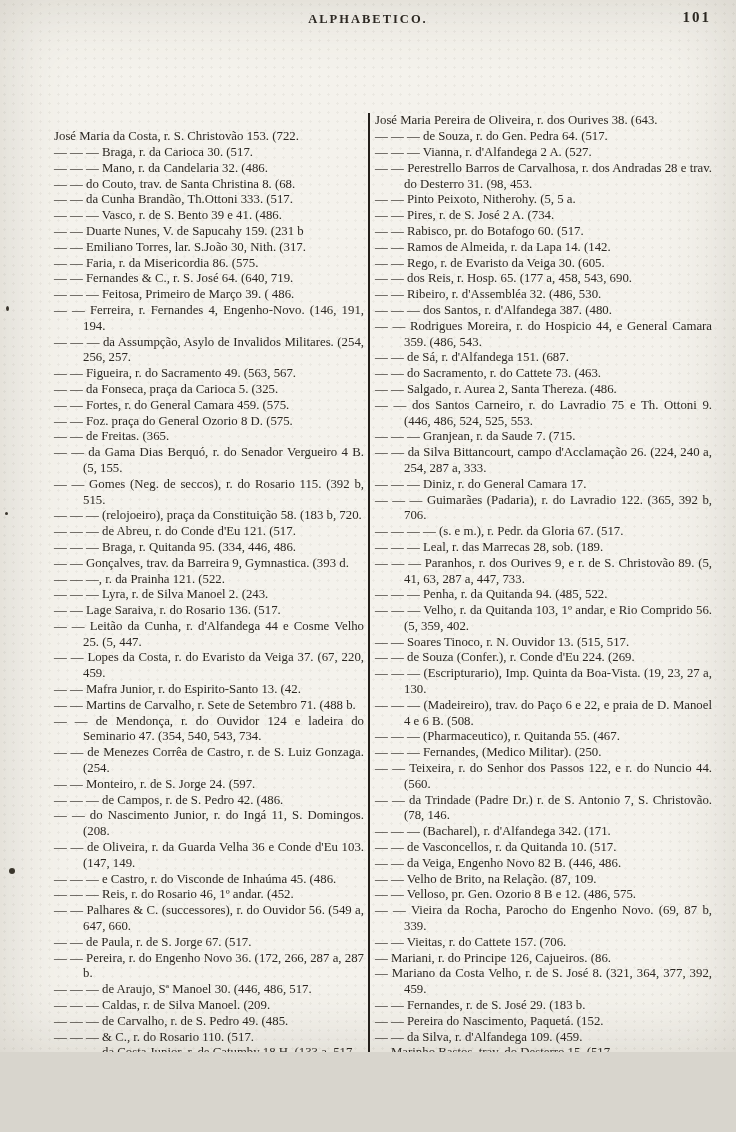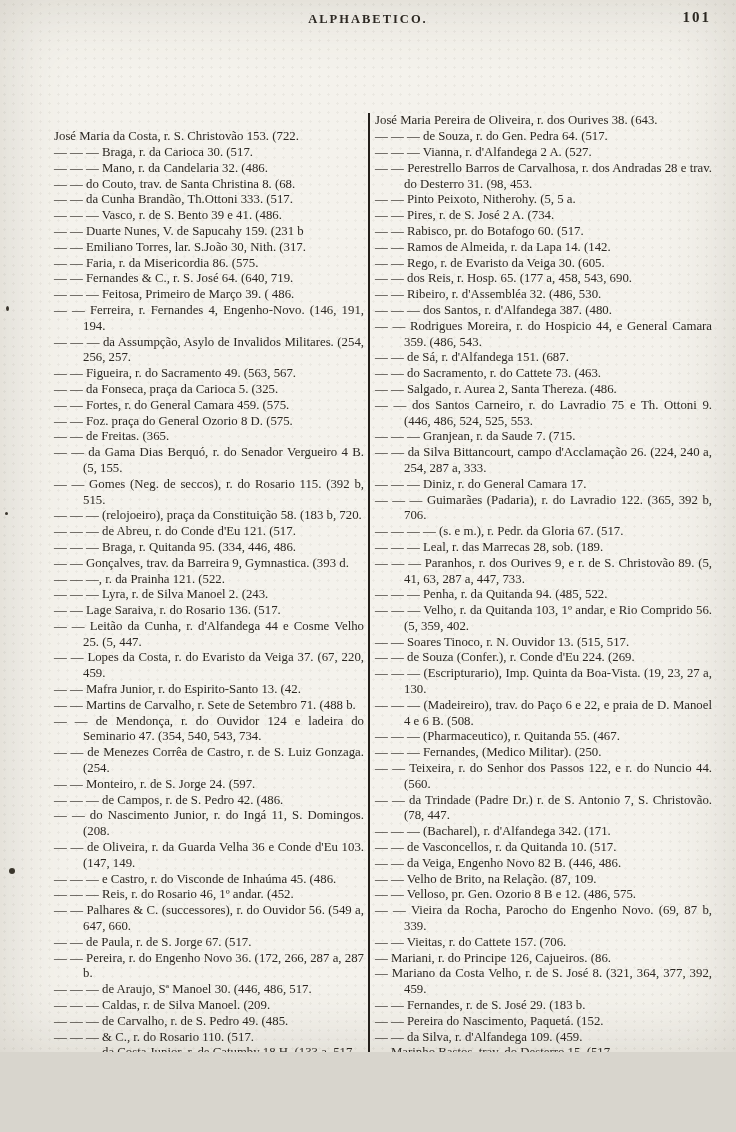--- a/index.html
+++ b/index.html
@@ -166,21 +166,21 @@
         <p class="entry">— — — Paranhos, r. dos Ourives 9, e r. de S. Christovão 89. (5, 41, 63, 287 a, 447, 733.</p>
         <p class="entry">— — — Penha, r. da Quitanda 94. (485, 522.</p>
         <p class="entry">— — — Velho, r. da Quitanda 103, 1º andar, e Rio Comprido 56. (5, 359, 402.</p>
         <p class="entry">— — Soares Tinoco, r. N. Ouvidor 13. (515, 517.</p>
         <p class="entry">— — de Souza (Confer.), r. Conde d'Eu 224. (269.</p>
         <p class="entry">— — — (Escripturario), Imp. Quinta da Boa-Vista. (19, 23, 27 a, 130.</p>
         <p class="entry">— — — (Madeireiro), trav. do Paço 6 e 22, e praia de D. Manoel 4 e 6 B. (508.</p>
         <p class="entry">— — — (Pharmaceutico), r. Quitanda 55. (467.</p>
         <p class="entry">— — — Fernandes, (Medico Militar). (250.</p>
         <p class="entry">— — Teixeira, r. do Senhor dos Passos 122, e r. do Nuncio 44. (560.</p>
-        <p class="entry">— — da Trindade (Padre Dr.) r. de S. Antonio 7, S. Christovão. (78, 447.</p>
+        <p class="entry">— — da Trindade (Padre Dr.) r. de S. Antonio 7, S. Christovão. (78, 146.</p>
         <p class="entry">— — — (Bacharel), r. d'Alfandega 342. (171.</p>
         <p class="entry">— — de Vasconcellos, r. da Quitanda 10. (517.</p>
         <p class="entry">— — da Veiga, Engenho Novo 82 B. (446, 486.</p>
         <p class="entry">— — Velho de Brito, na Relação. (87, 109.</p>
         <p class="entry">— — Velloso, pr. Gen. Ozorio 8 B e 12. (486, 575.</p>
         <p class="entry">— — Vieira da Rocha, Parocho do Engenho Novo. (69, 87 b, 339.</p>
         <p class="entry">— — Vieitas, r. do Cattete 157. (706.</p>
         <p class="entry">— Mariani, r. do Principe 126, Cajueiros. (86.</p>
         <p class="entry">— Mariano da Costa Velho, r. de S. José 8. (321, 364, 377, 392, 459.</p>
         <p class="entry">— — Fernandes, r. de S. José 29. (183 b.</p>

